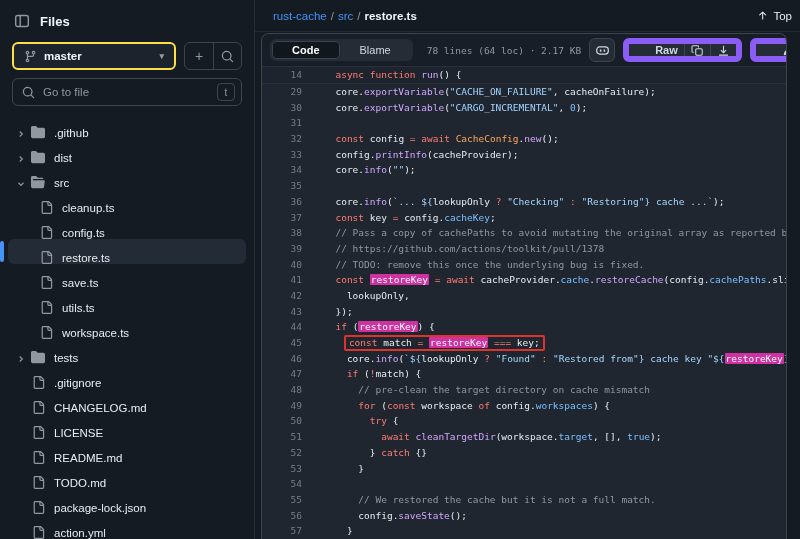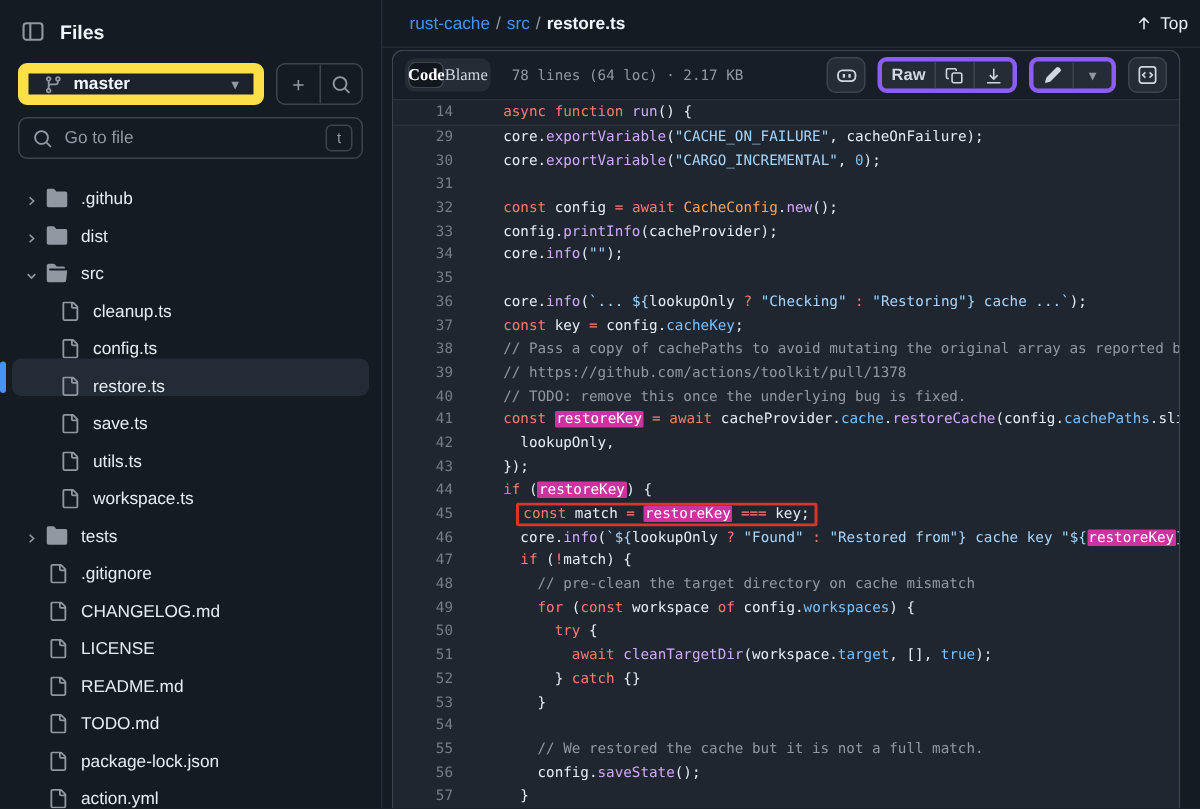--- a/index.html
+++ b/index.html
@@ -10,21 +10,21 @@
     display:flex;
   }
   
   .sidebar { width:255px; min-width:255px; height:100%; background:#151b23;
     border-right:1px solid #262d38; position:relative; }
   .sb-header { display:flex; align-items:center; gap:10px; padding:10px 12px 2px 14px; height:34px; }
   .icon-btn { background:transparent; border:none; color:#9198a1; display:flex; align-items:center; justify-content:center; cursor:pointer; }
   .sb-title { font-size:13px; font-weight:700; color:#f0f6fc; }
   .sb-controls { display:flex; gap:8px; padding:8px 12px 0 12px; }
   .branch-btn { flex:1; height:28px; display:flex; align-items:center; gap:7px; padding:0 10px;
-    background:#1c232c; border:7px solid #fde047; border-radius:6px; color:#f0f6fc; font-size:11.5px; font-weight:600; cursor:pointer; }
+    background:#1c232c; border:2px solid #fde047; border-radius:6px; color:#f0f6fc; font-size:11.5px; font-weight:600; cursor:pointer; }
   .branch-btn .caret { margin-left:auto; color:#9198a1; font-size:9px; }
   .btn-group { display:flex; height:28px; border:1px solid #3d444d; border-radius:6px; overflow:hidden; }
   .btn-group .cell { width:28px; display:flex; align-items:center; justify-content:center; color:#9198a1; background:transparent; border:none; cursor:pointer; font-size:14px; }
   .btn-group .cell + .cell { border-left:1px solid #3d444d; }
   .sb-search { padding:8px 12px 2px 12px; }
   .search-box { height:28px; border:1px solid #3d444d; border-radius:6px; display:flex; align-items:center; padding:0 6px 0 9px; color:#9198a1; }
   .search-box .ph { font-size:11.5px; color:#9198a1; margin-left:8px; flex:1; }
   .kbd { width:18px; height:18px; border:1px solid #3d444d; border-radius:4px; font-size:10px;
     color:#9198a1; display:flex; align-items:center; justify-content:center; }
   .tree { margin-top:6px; padding:0 8px; }
@@ -42,27 +42,27 @@
     border-bottom:1px solid #232a34; font-size:11.5px; }
   .crumb a { color:#4493f8; text-decoration:none; cursor:pointer; }
   .crumb .sep { color:#9198a1; margin:0 4px; }
   .crumb .file { color:#f0f6fc; font-weight:700; }
   .top-link { margin-left:auto; display:flex; align-items:center; gap:5px; color:#e6edf3; font-size:11.5px; cursor:pointer; }
   .code-panel { margin:1px 13px 0 6px; border:1px solid #3d444d; border-bottom:none;
     border-radius:8px 8px 0 0; flex:1; display:flex; flex-direction:column; overflow:hidden; background:#1f2630; }
   .code-toolbar { height:33px; min-height:33px; background:#171e28; border-bottom:1px solid #2a313c;
     display:flex; align-items:center; padding:0 8px; gap:8px; }
   .seg { display:flex; background:#262c36; border-radius:6px; padding:2px; }
-  .seg .tab { border:none; background:transparent; color:#d1d7e0; font-size:11px; padding:3px 0; border-radius:5px; cursor:pointer; font-family:Liberation Serif, serif; }
+  .seg .tab { border:none; background:transparent; color:#d1d7e0; font-size:11px; padding:3px 20px; border-radius:5px; cursor:pointer; font-family:Liberation Sans, sans-serif; }
   .seg .tab.active { background:#12171e; color:#ffffff; font-weight:700; box-shadow:inset 0 0 0 1px #3d444d; }
   .meta { font-family:"DejaVu Sans Mono", monospace; font-size:9.5px; color:#9198a1; margin-left:6px; white-space:nowrap; }
   .tb-right { margin-left:auto; display:flex; align-items:center; gap:8px; }
   .tb-btn { height:24px; min-width:26px; display:flex; align-items:center; justify-content:center;
     background:#262c36; border:1px solid #3d444d; border-radius:6px; color:#d1d7e0; cursor:pointer; padding:0 4px; }
-  .tb-group { display:flex; height:24px; border:3px solid #8b5cf6; border-radius:6px; overflow:hidden; background:#262c36; }
+  .tb-group { display:flex; height:24px; border:6px solid #8b5cf6; border-radius:6px; overflow:hidden; background:#262c36;padding-left:20px; }
   .tb-group .g-cell { display:flex; align-items:center; justify-content:center; min-width:26px; padding:0 6px;
     background:transparent; border:none; color:#d1d7e0; font-size:11px; font-weight:700; cursor:pointer; font-family:inherit; }
   .tb-group .g-cell + .g-cell { border-left:1px solid #3d444d; }
   
   .sticky-line { height:17px; min-height:17px; background:#1d242e; border-bottom:1px solid #2a313c; display:flex; }
   .code-scroll { flex:1; overflow:hidden; }
   .code-line { height:15.7px; display:flex; }
   .gutter { width:50px; min-width:50px; text-align:right; padding-right:10px;
     font-family:"DejaVu Sans Mono", monospace; font-size:9.5px; color:#767d86; line-height:15.7px; cursor:pointer; }
   .sticky-line .gutter { line-height:16px;text-align:right; }

